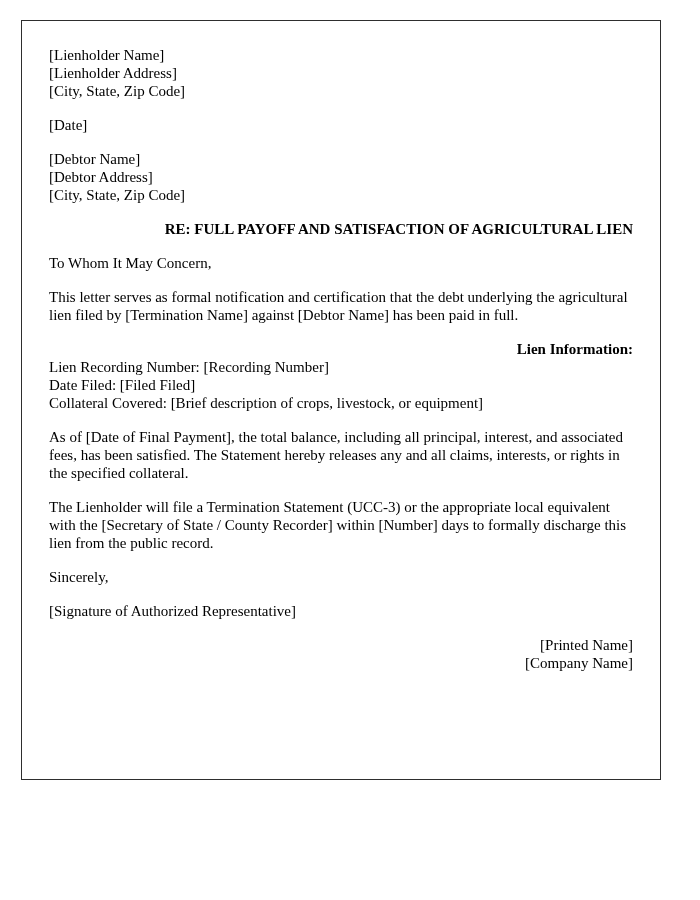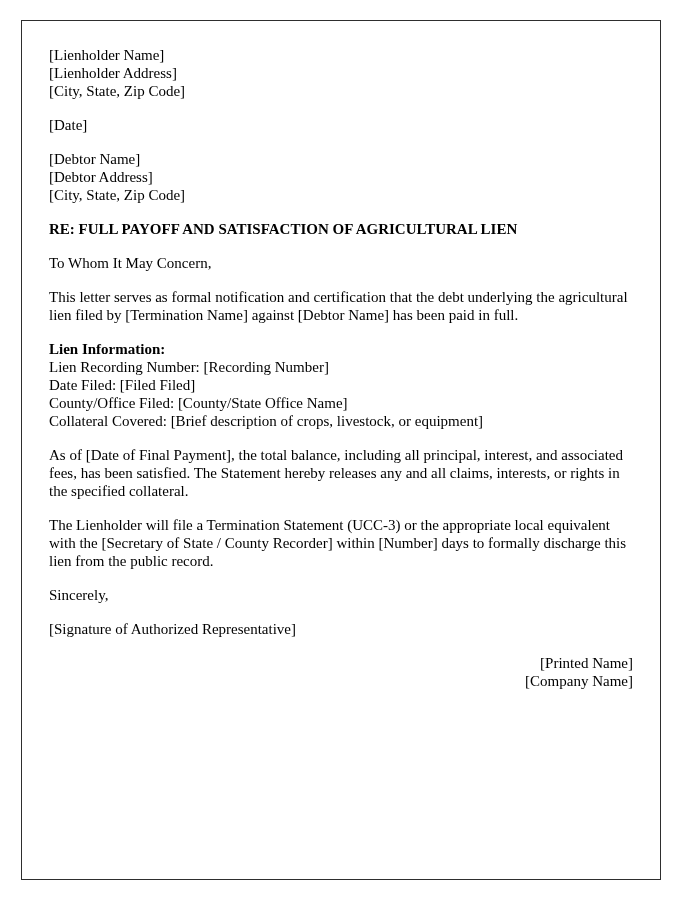--- a/index.html
+++ b/index.html
@@ -9,21 +9,21 @@
     width: 700px;
     height: 900px;
     font-family: "Liberation Serif", "DejaVu Serif", serif;
   }
   .page {
     box-sizing: border-box;
     position: absolute;
     left: 21px;
     top: 20px;
     width: 640px;
-    height: 860px;
+    height: 760px;
     background: #ffffff;
     border: 1.5px solid #2e2e2e;
   }
   .content {
     box-sizing: border-box;
     padding: 25px 27px;
     color: #000000;
     font-size: 15px;
     line-height: 18px;
   }
@@ -32,20 +32,21 @@
   }
   .para:last-child {
     margin-bottom: 0;
     text-align: right;
   }
   .line {
     margin: 0;
   }
   .bold {
     font-weight: bold;
+    text-align: right;
   }
 </style>
 </head>
 <body>
 
 <div class="page">
   <div class="content">
 
     <div class="para">
       <div class="line">[Lienholder Name]</div>
@@ -64,21 +65,20 @@
     <div class="para bold">RE: FULL PAYOFF AND SATISFACTION OF AGRICULTURAL LIEN</div>
 
     <div class="para">To Whom It May Concern,</div>
 
     <div class="para">This letter serves as formal notification and certification that the debt underlying the agricultural lien filed by [Termination Name] against [Debtor Name] has been paid in full.</div>
 
     <div class="para">
       <div class="line bold">Lien Information:</div>
       <div class="line">Lien Recording Number: [Recording Number]</div>
       <div class="line">Date Filed: [Filed Filed]</div>
-      <div class="line">County/Office Filed: [County/State Office Name]</div>
       <div class="line">Collateral Covered: [Brief description of crops, livestock, or equipment]</div>
     </div>
 
     <div class="para">As of [Date of Final Payment], the total balance, including all principal, interest, and associated fees, has been satisfied. The Statement hereby releases any and all claims, interests, or rights in the specified collateral.</div>
 
     <div class="para">The Lienholder will file a Termination Statement (UCC-3) or the appropriate local equivalent with the [Secretary of State / County Recorder] within [Number] days to formally discharge this lien from the public record.</div>
 
 
     <div class="para">Sincerely,</div>
 

